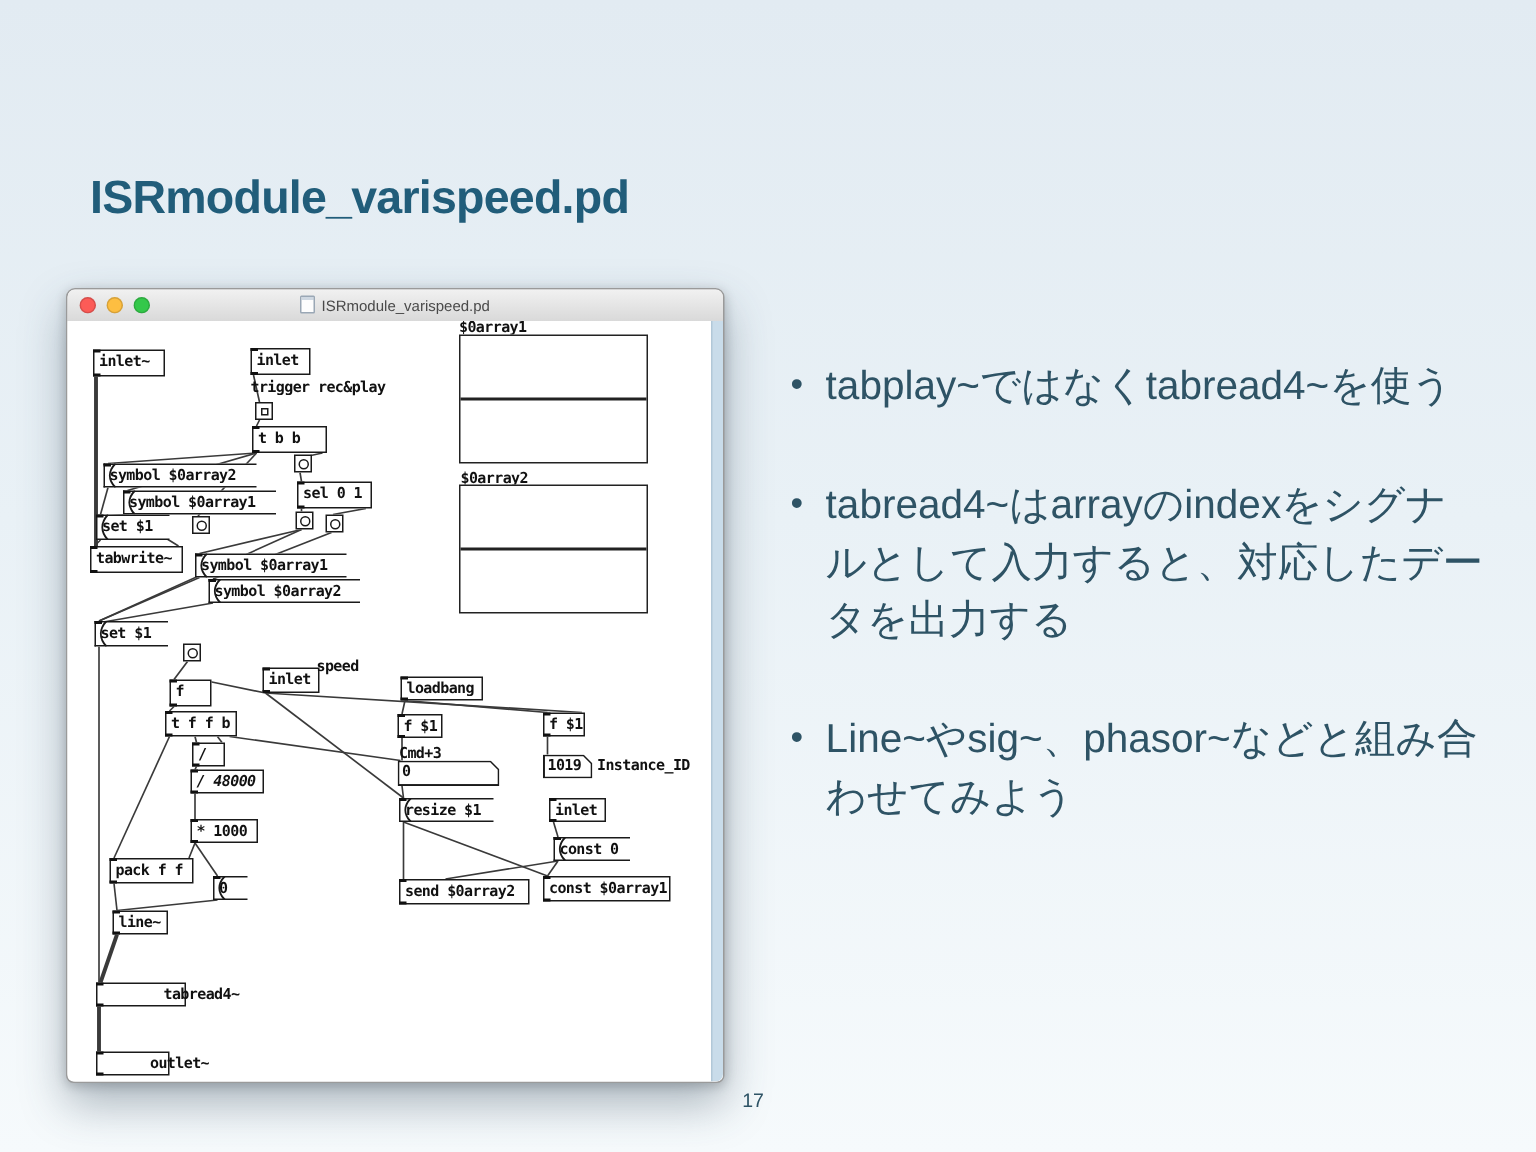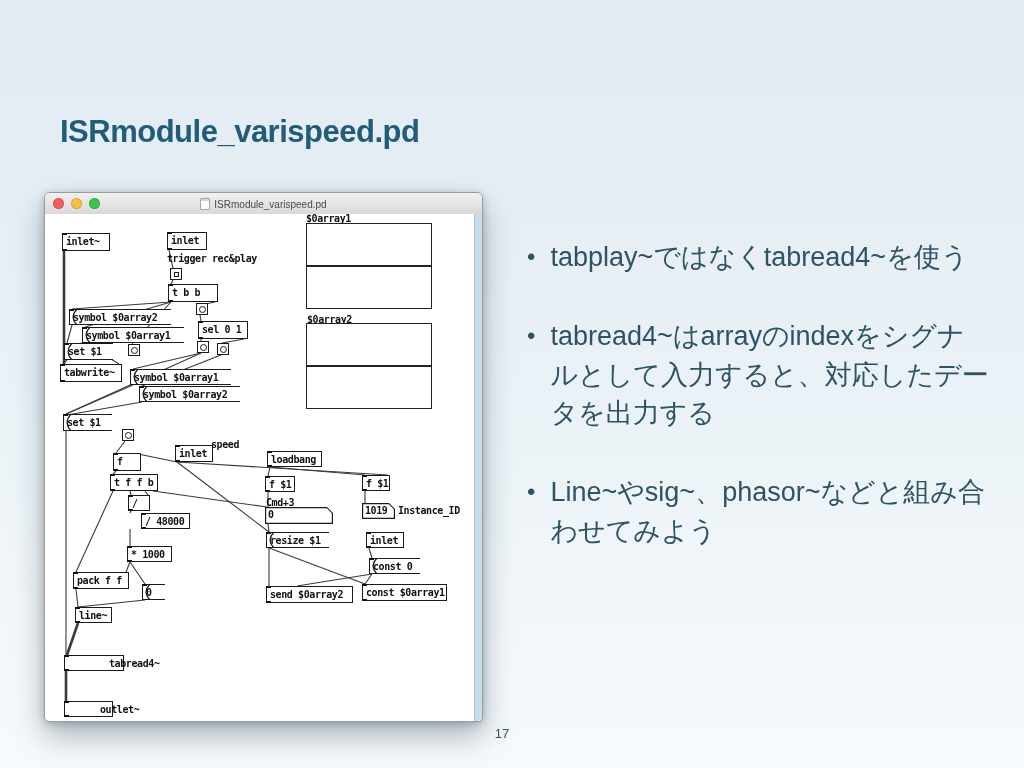--- a/index.html
+++ b/index.html
@@ -209,21 +209,21 @@
               <path d="M7 0 C2 5.44, 2 11.56, 7 17" fill="none" stroke="#1a1a1a" stroke-width="1.3"></path>
             </svg></div>
           <div class="pnode bang" style="left: 77px; top: 215px; width: 12px; height: 12px;">
             <div class="circle"></div>
           </div>
           <div class="pnode obj" style="left: 68px; top: 239px; width: 28px; height: 18px;">f</div>
           <div class="pnode obj" style="left: 130px; top: 231px; width: 38px; height: 17px;">inlet</div>
           <div class="pnode comment" style="left: 166px; top: 225px; width: 40px; height: 13px;">speed</div>
           <div class="pnode obj" style="left: 65px; top: 260px; width: 48px; height: 17px;">t f f b</div>
           <div class="pnode obj" style="left: 83px; top: 281px; width: 22px; height: 16px;">/</div>
-          <div class="pnode obj" style="left: 96px; top: 299px; width: 49px; height: 16px;">/ 48000</div>
+          <div class="pnode obj" style="left: 82px; top: 299px; width: 49px; height: 16px; font-style: italic;">/ 48000</div>
           <div class="pnode obj" style="left: 82px; top: 332px; width: 45px; height: 16px;">* 1000</div>
           <div class="pnode obj" style="left: 28px; top: 358px; width: 56px; height: 17px;">pack f f</div>
           <div class="pnode msg" style="left: 97px; top: 370px; width: 23px; height: 16px;"><span class="ptext">0</span><svg class="flag" width="8" height="16">
               <path d="M7 0 C2 5.12, 2 10.88, 7 16" fill="none" stroke="#1a1a1a" stroke-width="1.3"></path>
             </svg></div>
           <div class="pnode obj" style="left: 30px; top: 393px; width: 37px; height: 16px;">line~</div>
           <div class="pnode obj" style="left: 19px; top: 441px; width: 60px; height: 16px; padding-left: 44px;">tabread4~</div>
           <div class="pnode obj" style="left: 19px; top: 487px; width: 49px; height: 16px; padding-left: 35px;">outlet~</div>
           <div class="pnode obj" style="left: 222px; top: 237px; width: 55px; height: 16px;">loadbang</div>
           <div class="pnode obj" style="left: 220px; top: 262px; width: 30px; height: 16px;">f $1</div>

